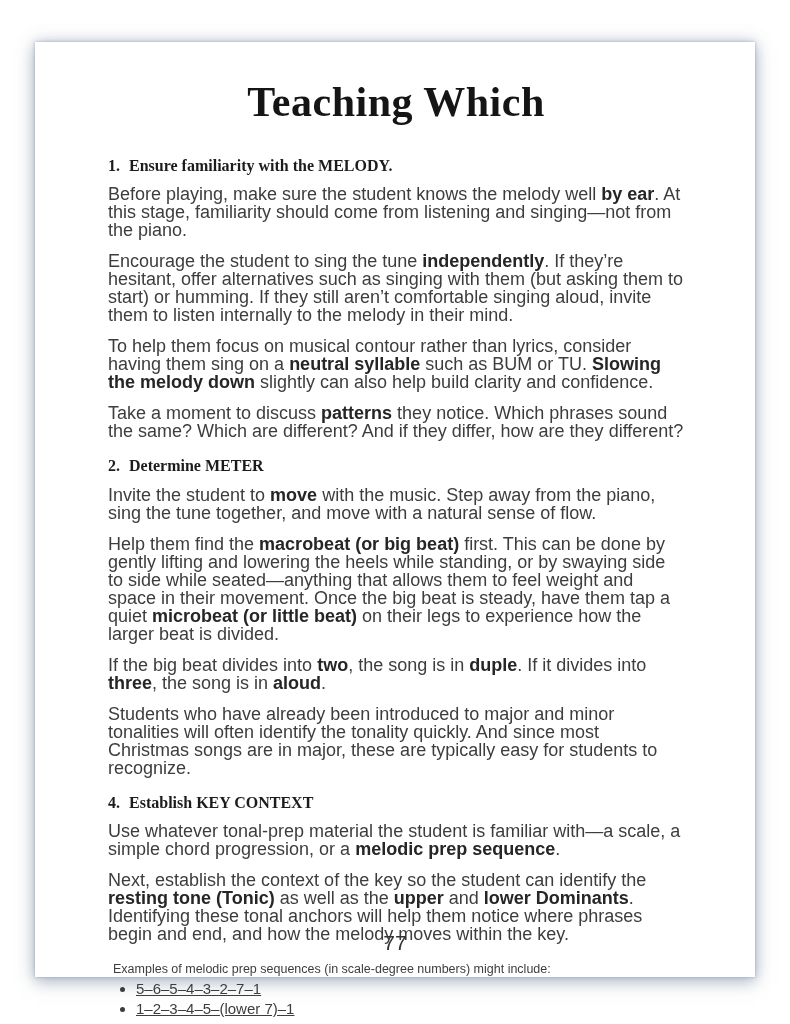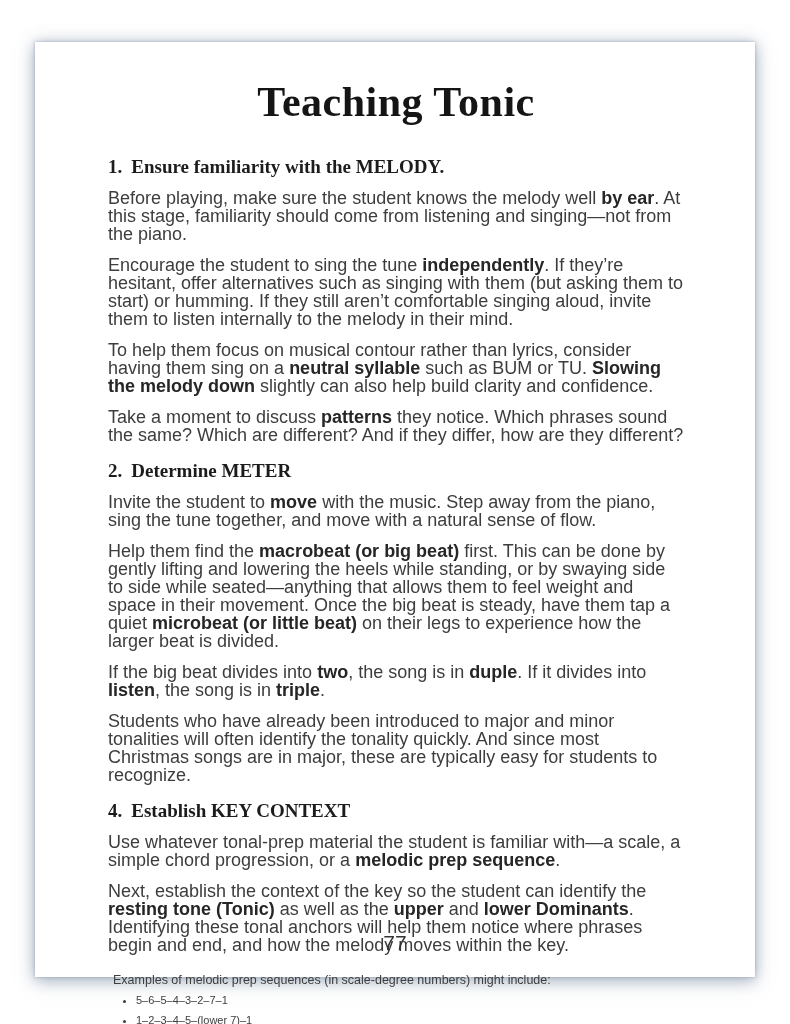--- a/index.html
+++ b/index.html
@@ -34,21 +34,21 @@
     font-size: 42px;
     font-weight: 700;
     color: #151515;
     text-align: center;
     margin: 0 0 30px 0;
     letter-spacing: 0.5px;
     line-height: 1.15;
   }
   h2.sec-heading {
     font-family: "Liberation Serif", "DejaVu Serif", serif;
-    font-size: 19px;
+    font-size: 16px;
     font-weight: 700;
     color: #1c1c1c;
     margin: 16px 0 10px 0;
     line-height: 1.2;
   }
   .sec-num { margin-right: 9px; }
   p.body-para {
     font-size: 18px;
     line-height: 18px;
     color: #3d3d3d;
@@ -61,55 +61,56 @@
     line-height: 20px;
     color: #3d3d3d;
     margin: 0;
   }
   ul.prep-list {
     margin: 0;
     padding-left: 23px;
     list-style-type: disc;
   }
   ul.prep-list li {
-    font-size: 11px;
+    font-size: 15px;
     line-height: 20px;
     color: #3d3d3d;
+    text-decoration: underline;
   }
   .page-number {
     position: absolute;
     left: 0;
     right: 0;
     bottom: 22px;
     text-align: center;
     font-size: 21px;
     color: #333333;
   }
 </style>
 </head>
 <body>
 
 <div class="stage">
   <div class="page">
 
-    <h1 class="doc-title">Teaching Tonic</h1>
+    <h1 class="doc-title">Teaching Which</h1>
 
     <section>
       <h2 class="sec-heading"><span class="sec-num">1.</span><span>Ensure familiarity with the MELODY.</span></h2>
       <p class="body-para">Before playing, make sure the student knows the melody well <strong>by ear</strong>. At this stage, familiarity should come from listening and singing—not from the piano.</p>
       <p class="body-para">Encourage the student to sing the tune <strong>independently</strong>. If they’re hesitant, offer alternatives such as singing with them (but asking them to start) or humming. If they still aren’t comfortable singing aloud, invite them to listen internally to the melody in their mind.</p>
       <p class="body-para">To help them focus on musical contour rather than lyrics, consider having them sing on a <strong>neutral syllable</strong> such as BUM or TU. <strong>Slowing the melody down</strong> slightly can also help build clarity and confidence.</p>
       <p class="body-para">Take a moment to discuss <strong>patterns</strong> they notice. Which phrases sound the same? Which are different? And if they differ, how are they different?</p>
     </section>
 
     <section>
       <h2 class="sec-heading"><span class="sec-num">2.</span><span>Determine METER</span></h2>
       <p class="body-para">Invite the student to <strong>move</strong> with the music. Step away from the piano, sing the tune together, and move with a natural sense of flow.</p>
       <p class="body-para">Help them find the <strong>macrobeat (or big beat)</strong> first. This can be done by gently lifting and lowering the heels while standing, or by swaying side to side while seated—anything that allows them to feel weight and space in their movement. Once the big beat is steady, have them tap a quiet <strong>microbeat (or little beat)</strong> on their legs to experience how the larger beat is divided.</p>
-      <p class="body-para">If the big beat divides into <strong>two</strong>, the song is in <strong>duple</strong>. If it divides into <strong>listen</strong>, the song is in <strong>triple</strong>.</p>
+      <p class="body-para">If the big beat divides into <strong>two</strong>, the song is in <strong>duple</strong>. If it divides into <strong>three</strong>, the song is in <strong>aloud</strong>.</p>
     </section>
 
     <section>
       <p class="body-para">Students who have already been introduced to major and minor tonalities will often identify the tonality quickly. And since most Christmas songs are in major, these are typically easy for students to recognize.</p>
     </section>
 
     <section>
       <h2 class="sec-heading"><span class="sec-num">4.</span><span>Establish KEY CONTEXT</span></h2>
       <p class="body-para">Use whatever tonal-prep material the student is familiar with—a scale, a simple chord progression, or a <strong>melodic prep sequence</strong>.</p>
       <p class="body-para">Next, establish the context of the key so the student can identify the <strong>resting tone (Tonic)</strong> as well as the <strong>upper</strong> and <strong>lower Dominants</strong>. Identifying these tonal anchors will help them notice where phrases begin and end, and how the melody moves within the key.</p>

